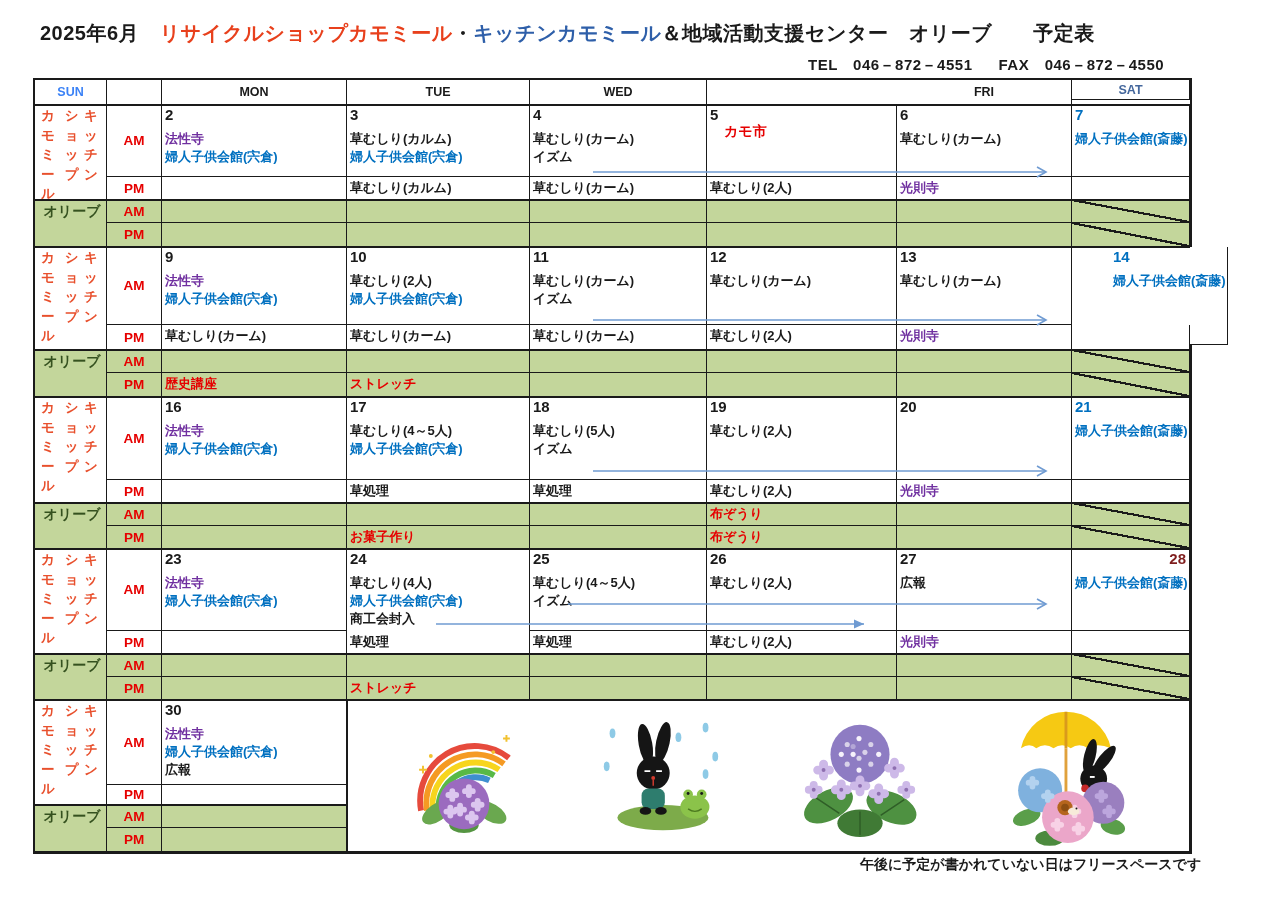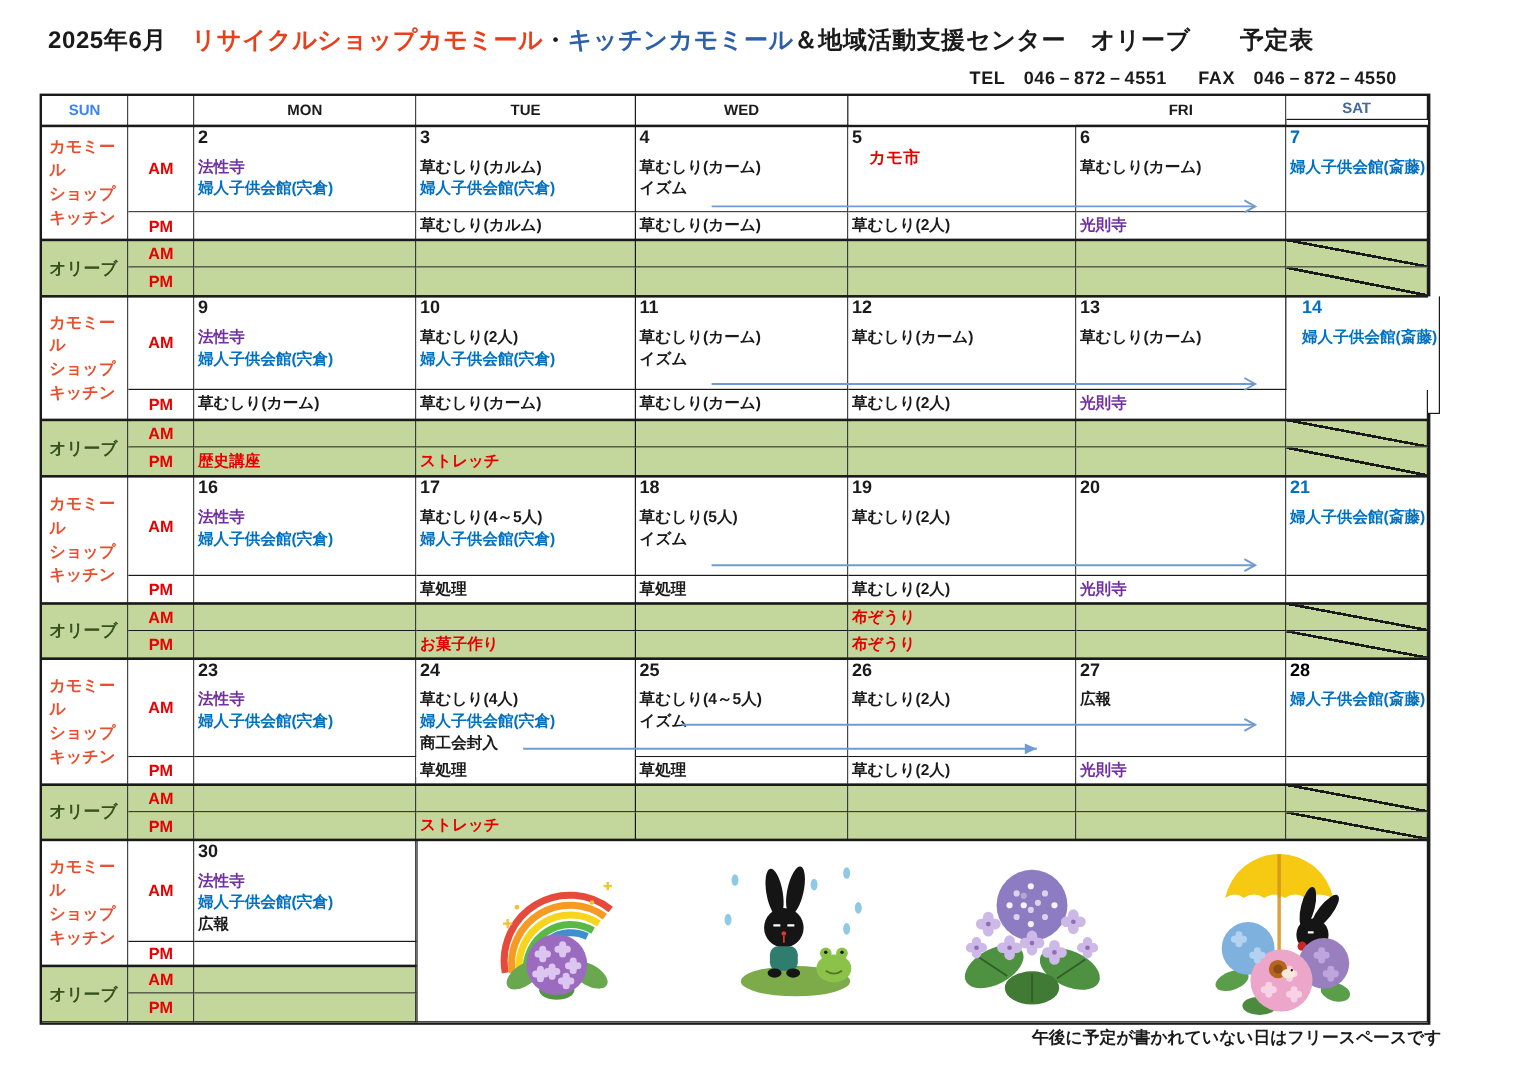--- a/index.html
+++ b/index.html
@@ -16,21 +16,21 @@
   
   #footer-note{left:860px;top:856px;font-size:14px;font-weight:bold;color:#1a1a1a;white-space:nowrap;}
   
   #table{left:35px;top:80px;width:1155px;height:772px;outline:2px solid #1a1a1a;background:#fff;}
   .cell{position:absolute;box-sizing:border-box;border-right:1px solid #1a1a1a;border-bottom:1px solid #1a1a1a;
         background:#fff;overflow:hidden;font-weight:bold;padding:1px 3px;}
   .green{background:#c3d69b;}
   .hdr{display:flex;align-items:center;justify-content:center;font-size:12.5px;color:#1a1a1a;padding:0;}
   .c-red{color:#3b82f6;}
   .c-satblue{color:#44679c;}
-  .side{display:flex;flex-direction:column;justify-content:center;padding-left:6px;font-size:13.5px;line-height:1.45;color:#e8502d;}
+  .side{display:flex;flex-direction:row;justify-content:center;padding-left:6px;font-size:13.5px;line-height:1.45;color:#e8502d;}
   .side.olive{color:#35511f;font-size:14px;justify-content:center;}
   .ampm{display:flex;align-items:center;justify-content:center;color:#e60000;font-size:13.5px;padding:0;}
   .date{font-size:15px;line-height:17px;color:#1a1a1a;margin-bottom:7px;}
   .date .inline-ev{margin-left:14px;font-size:14px;}
   .evline{display:block;font-size:13px;line-height:18px;white-space:nowrap;}
   .pmcell .evline{line-height:19px;}
   .slash{background-image:linear-gradient(to top right,transparent 47.5%,#1a1a1a 47.5%,#1a1a1a 52.5%,transparent 52.5%);}
   .hline{position:absolute;background:#1a1a1a;height:2px;left:0;}
   #merged-cell{left:312px;top:620px;width:843px;height:152px;background:#fff;box-sizing:border-box;
                border-right:1px solid #1a1a1a;border-bottom:1px solid #1a1a1a;border-left:1px solid #1a1a1a;
@@ -276,21 +276,21 @@
     <div class="cell pmcell green" style="left: 672px; top: 293px; width: 190px; height: 24px;"></div>
     <div class="cell " style="left: 862px; top: 167px; width: 175px; height: 78px;">
       <div class="date">13</div>
       <div class="evline" style="color: rgb(26, 26, 26);">草むしり(カーム)</div>
     </div>
     <div class="cell pmcell" style="left: 862px; top: 245px; width: 175px; height: 25px;">
       <div class="evline" style="color: rgb(112, 48, 160);">光則寺</div>
     </div>
     <div class="cell pmcell green" style="left: 862px; top: 270px; width: 175px; height: 23px;"></div>
     <div class="cell pmcell green" style="left: 862px; top: 293px; width: 175px; height: 24px;"></div>
-    <div class="cell " style="left: 1047px; top: 167px; width: 118px; height: 98px;">
+    <div class="cell " style="left: 1075px; top: 167px; width: 118px; height: 98px;">
       <div class="date" style="color: rgb(0, 112, 192);">14</div>
       <div class="evline" style="color: rgb(0, 112, 192);">婦人子供会館(斎藤)</div>
     </div>
     <div class="cell pmcell" style="left: 1037px; top: 245px; width: 118px; height: 25px;"></div>
     <div class="cell pmcell green slash" style="left: 1037px; top: 270px; width: 118px; height: 23px;"></div>
     <div class="cell pmcell green slash" style="left: 1037px; top: 293px; width: 118px; height: 24px;"></div>
     <div class="cell side" style="left: 0px; top: 317px; width: 72px; height: 106px;">
       <div class="">カモミール</div>
       <div class="">ショップ</div>
       <div class="">キッチン</div>
@@ -411,21 +411,21 @@
     <div class="cell " style="left: 862px; top: 469px; width: 175px; height: 82px;">
       <div class="date">27</div>
       <div class="evline" style="color: rgb(26, 26, 26);">広報</div>
     </div>
     <div class="cell pmcell" style="left: 862px; top: 551px; width: 175px; height: 23px;">
       <div class="evline" style="color: rgb(112, 48, 160);">光則寺</div>
     </div>
     <div class="cell pmcell green" style="left: 862px; top: 574px; width: 175px; height: 23px;"></div>
     <div class="cell pmcell green" style="left: 862px; top: 597px; width: 175px; height: 23px;"></div>
     <div class="cell " style="left: 1037px; top: 469px; width: 118px; height: 82px;">
-      <div class="date" style="color: #000000;">28</div>
+      <div class="date" style="color: #7f1d1d; text-align: right;">28</div>
       <div class="evline" style="color: rgb(0, 112, 192);">婦人子供会館(斎藤)</div>
     </div>
     <div class="cell pmcell" style="left: 1037px; top: 551px; width: 118px; height: 23px;"></div>
     <div class="cell pmcell green slash" style="left: 1037px; top: 574px; width: 118px; height: 23px;"></div>
     <div class="cell pmcell green slash" style="left: 1037px; top: 597px; width: 118px; height: 23px;"></div>
     <div class="cell side" style="left: 0px; top: 620px; width: 72px; height: 105px;">
       <div class="">カモミール</div>
       <div class="">ショップ</div>
       <div class="">キッチン</div>
     </div>

